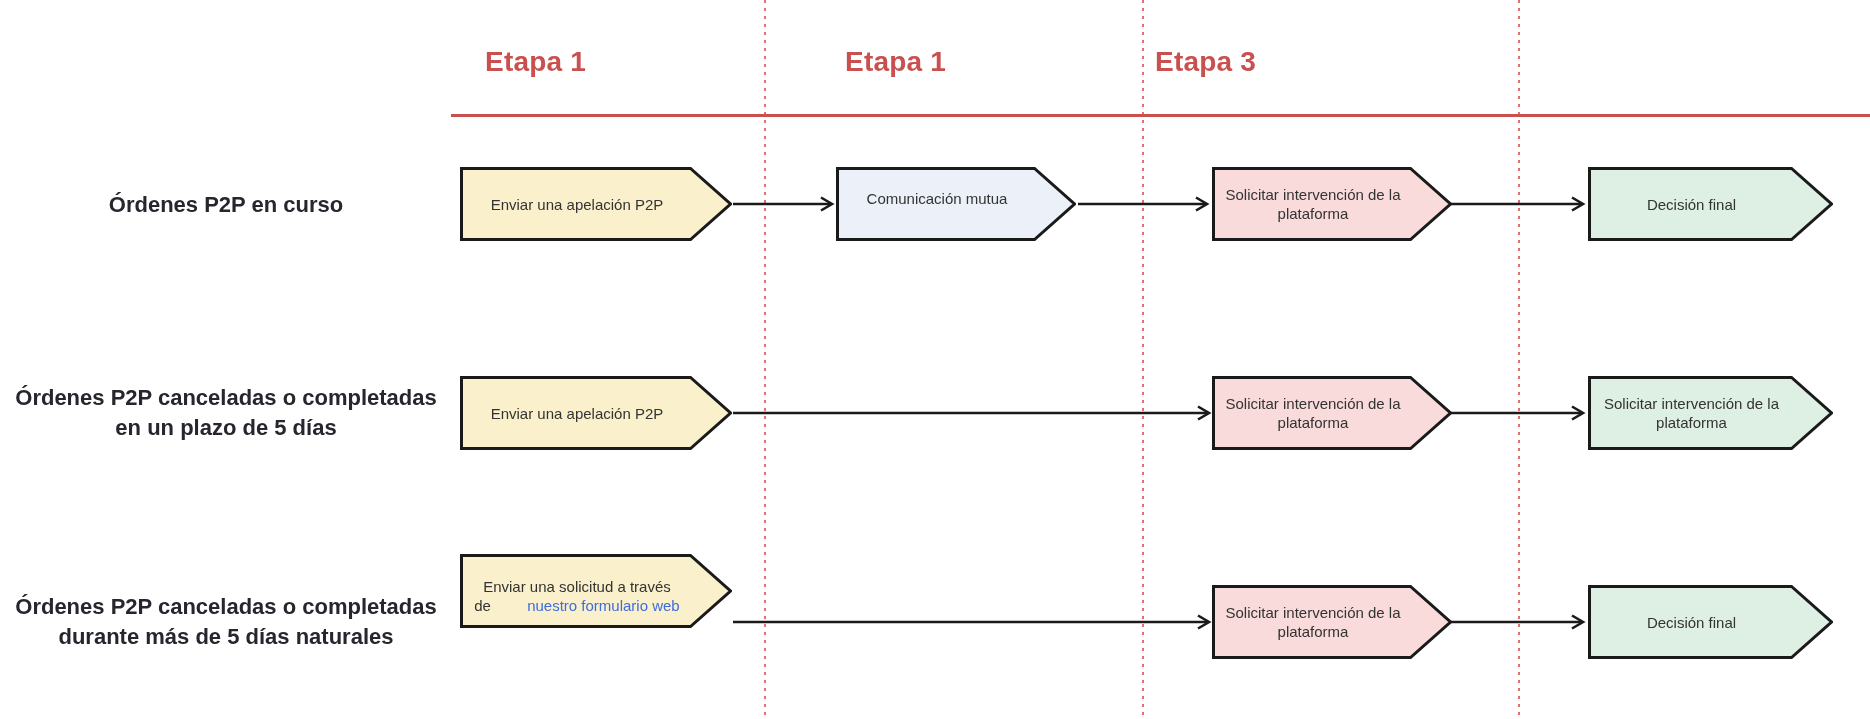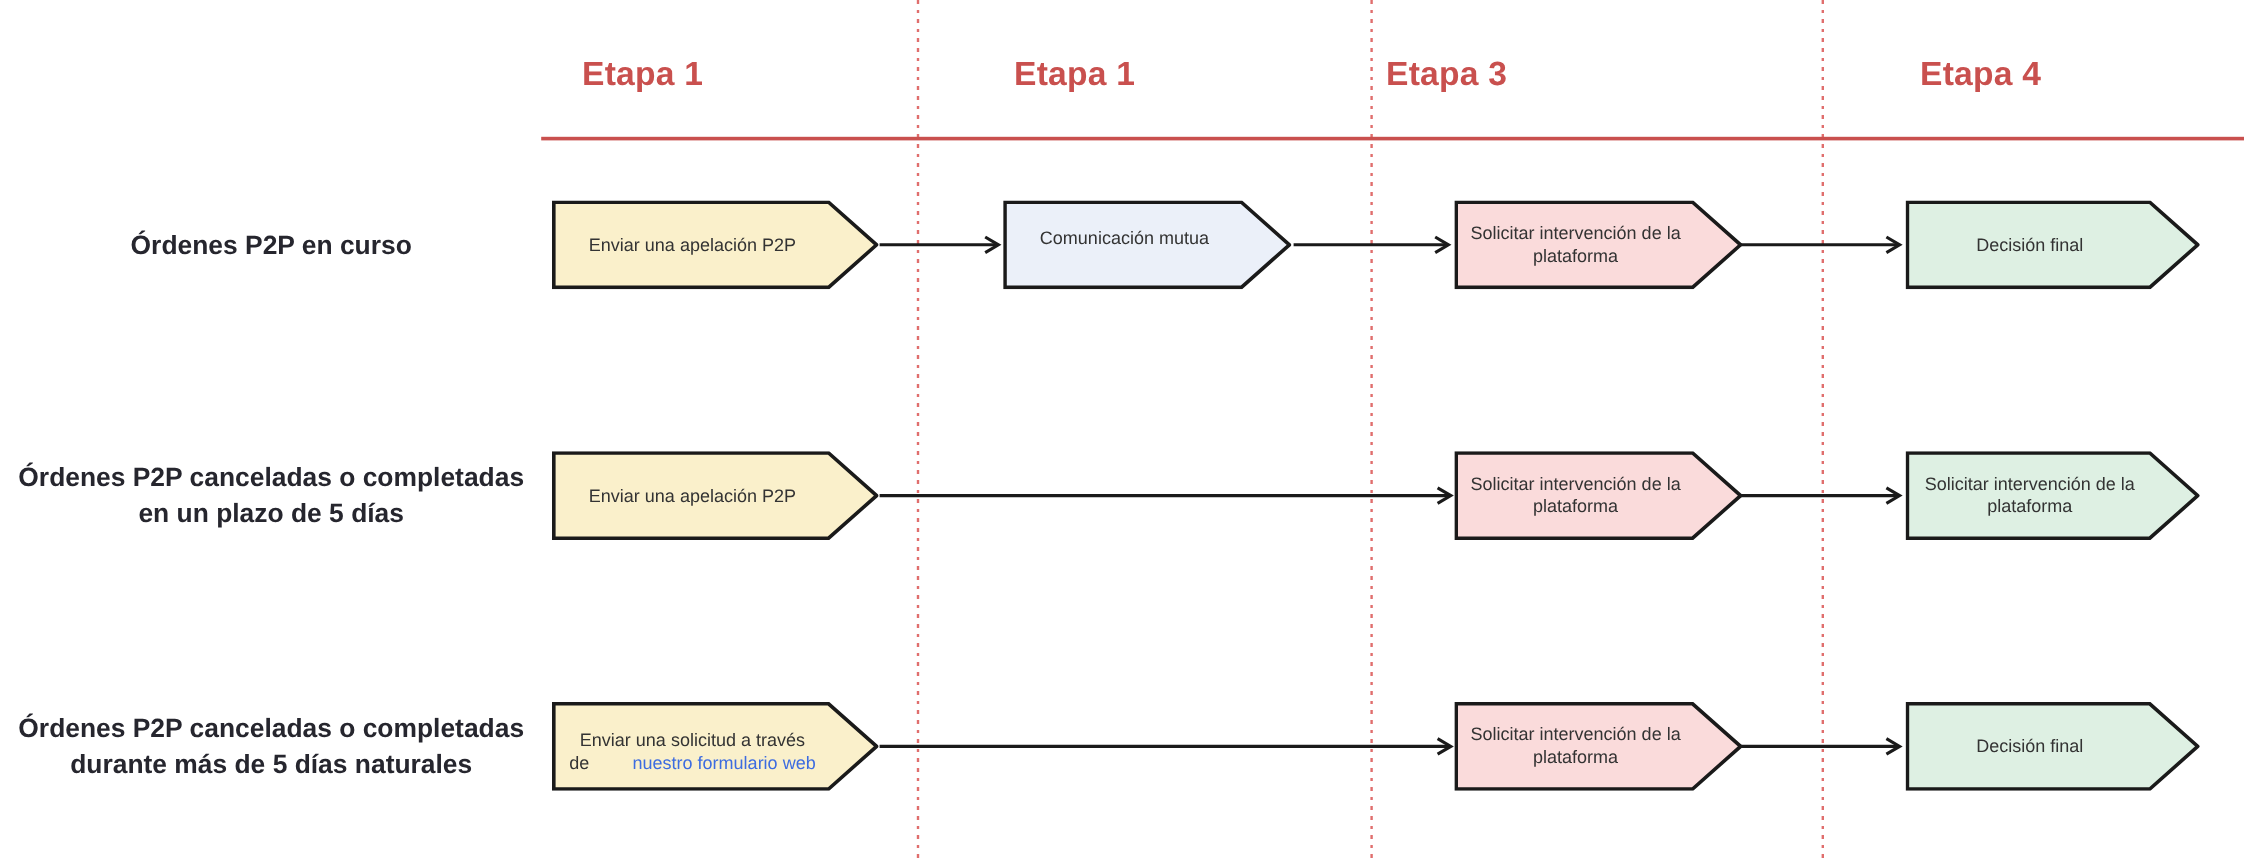--- a/index.html
+++ b/index.html
@@ -59,21 +59,20 @@
 
 <div class="canvas">
 
   <div class="divider" style="left:764px"></div>
   <div class="divider" style="left:1142px"></div>
   <div class="divider" style="left:1518px"></div>
 
   <div class="stage-header" style="left:485px">Etapa 1</div>
   <div class="stage-header" style="left:845px">Etapa 1</div>
   <div class="stage-header" style="left:1155px">Etapa 3</div>
-  <div class="stage-header" style="left:1600px">Etapa 4</div>
 
   <div class="header-rule"></div>
 
   <div class="row-label" style="top:190px">Órdenes P2P en curso</div>
   <div class="row-label" style="top:383px">Órdenes P2P canceladas o completadas
 en un plazo de 5 días</div>
   <div class="row-label" style="top:592px">Órdenes P2P canceladas o completadas
 durante más de 5 días naturales</div>
 
   <div class="node fill-yellow" style="left:460px;top:167px;width:272px;height:74px">
@@ -153,21 +152,21 @@
       </svg>
   </div>
 
   <div class="node fill-green" style="left:1588px;top:376px;width:245px;height:74px">
     <svg width="245" height="74" viewBox="0 0 245 74">
       <polygon points="1.5,1.5 203.5,1.5 243.5,37 203.5,72.5 1.5,72.5"></polygon>
     </svg>
     <div class="node-label">Solicitar intervención de la plataforma</div>
   </div>
 
-  <div class="node fill-yellow" style="left:460px;top:585px;width:272px;height:84px">
+  <div class="node fill-yellow" style="left:460px;top:554px;width:272px;height:84px">
     <svg width="272" height="74" viewBox="0 0 272 74">
       <polygon points="1.5,1.5 230.5,1.5 270.5,37 230.5,72.5 1.5,72.5"></polygon>
     </svg>
     <div class="node-label">
       <div><span>Enviar una solicitud a través</span></div>
       <div><span>de </span><span class="link">nuestro formulario web</span></div>
     </div>
   </div>
 
   <div class="arrow" style="left:733px;top:612px">

